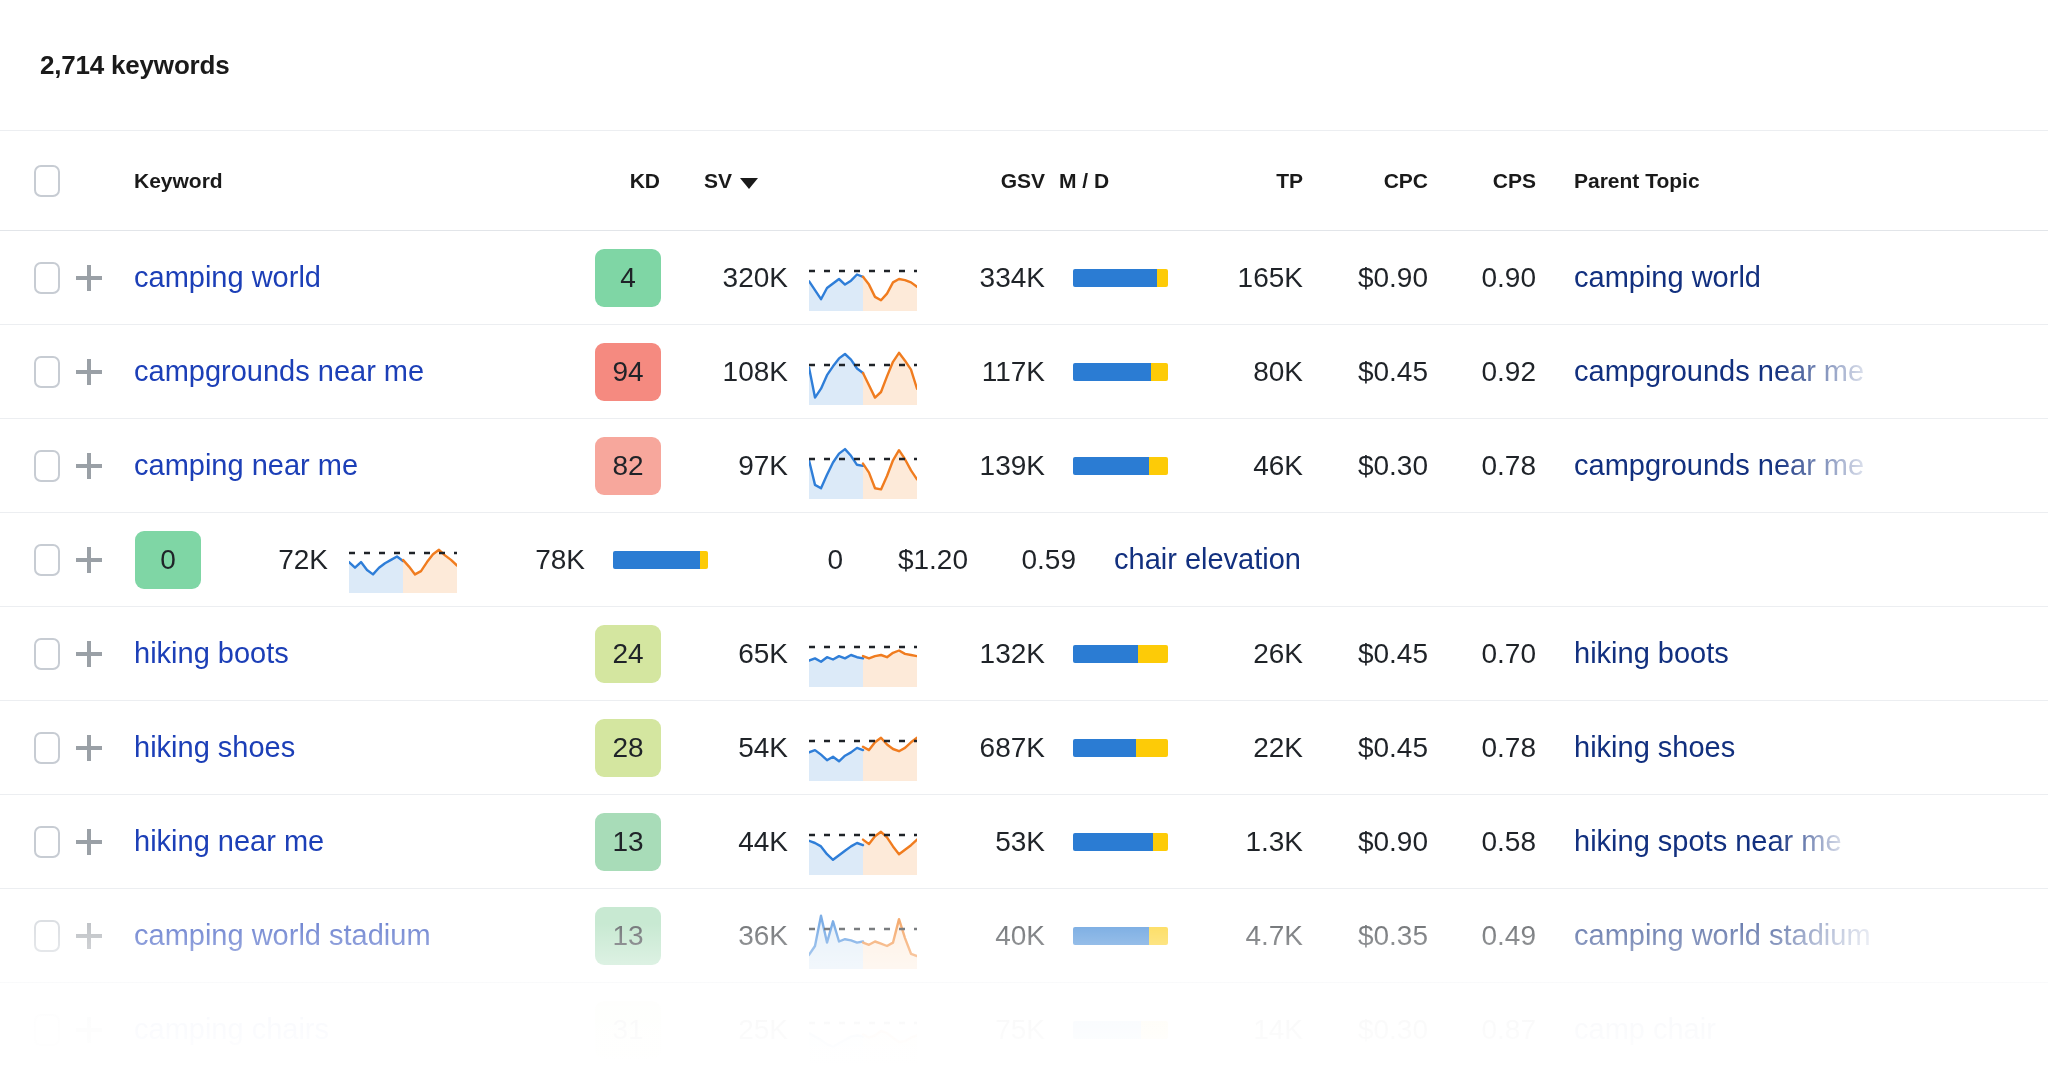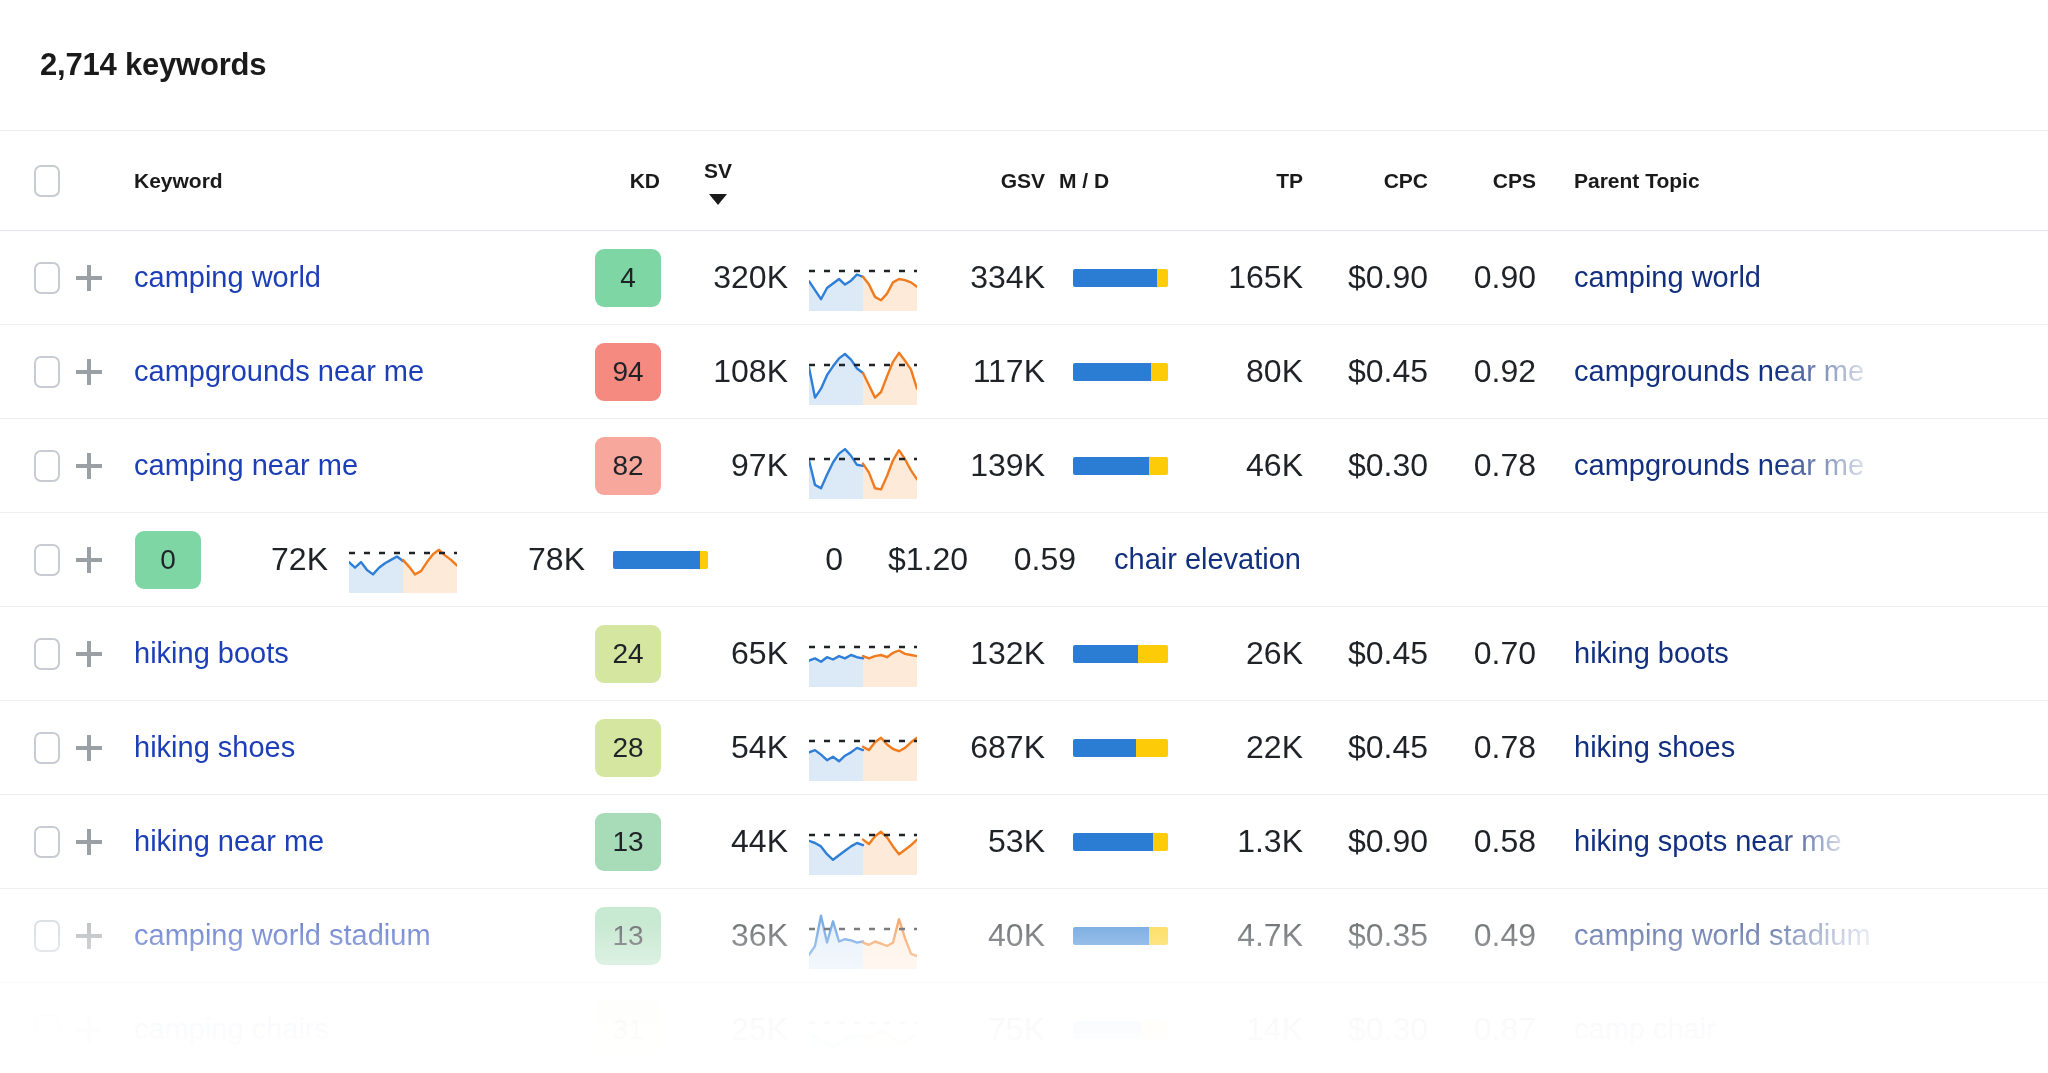--- a/index.html
+++ b/index.html
@@ -15,21 +15,21 @@
   .app { width: 2048px; height: 1073px; position: relative; background:#fff; }
 
   
   .count-bar {
     height: 130px;
     display: flex;
     align-items: center;
     padding-left: 40px;
   }
   .count-text {
-    font-size: 31px;
+    font-size: 26px;
     font-weight: bold;
     color: #1a1a1a;
     letter-spacing: -0.2px;
   }
 
   
   .table { width: 2048px; border-top: 1px solid #eceef1; }
 
   .row {
     display: flex;
@@ -65,21 +65,21 @@
     white-space: nowrap;
   }
   .row.head .c-kd .hl,
   .row.head .c-sv .hl,
   .row.head .c-gsv .hl,
   .row.head .c-md .hl,
   .row.head .c-tp .hl,
   .row.head .c-cpc .hl,
   .row.head .c-cps .hl { display:inline; }
 
-  .row.head .c-sv { display:flex; align-items:center; justify-content:flex-end; gap:8px; padding-right: 40px; flex-direction: column;}
+  .row.head .c-sv { display:flex; align-items:center; justify-content:flex-end; gap:8px; padding-right: 40px;}
   .row.head .c-kd { justify-content:flex-end; padding-right: 18px; }
   .row.head .c-md { justify-content:flex-start; padding-left: 6px; }
   .row.head .c-gsv { padding-right: 8px; }
 
   .sort-caret {
     width: 0; height: 0;
     border-left: 9px solid transparent;
     border-right: 9px solid transparent;
     border-top: 11px solid #1a1a1a;
     display:inline-block;
@@ -113,21 +113,21 @@
     display: flex;
     align-items: center;
     justify-content: center;
     font-size: 28px;
     color: #1f2328;
     padding: 0 12px;
   }
 
   
   .num {
-    font-size: 32px;
+    font-size: 28px;
     color: #1f2328;
     white-space: nowrap;
   }
 
   
   .md-bar {
     width: 95px;
     height: 18px;
     display: flex;
     overflow: hidden;

